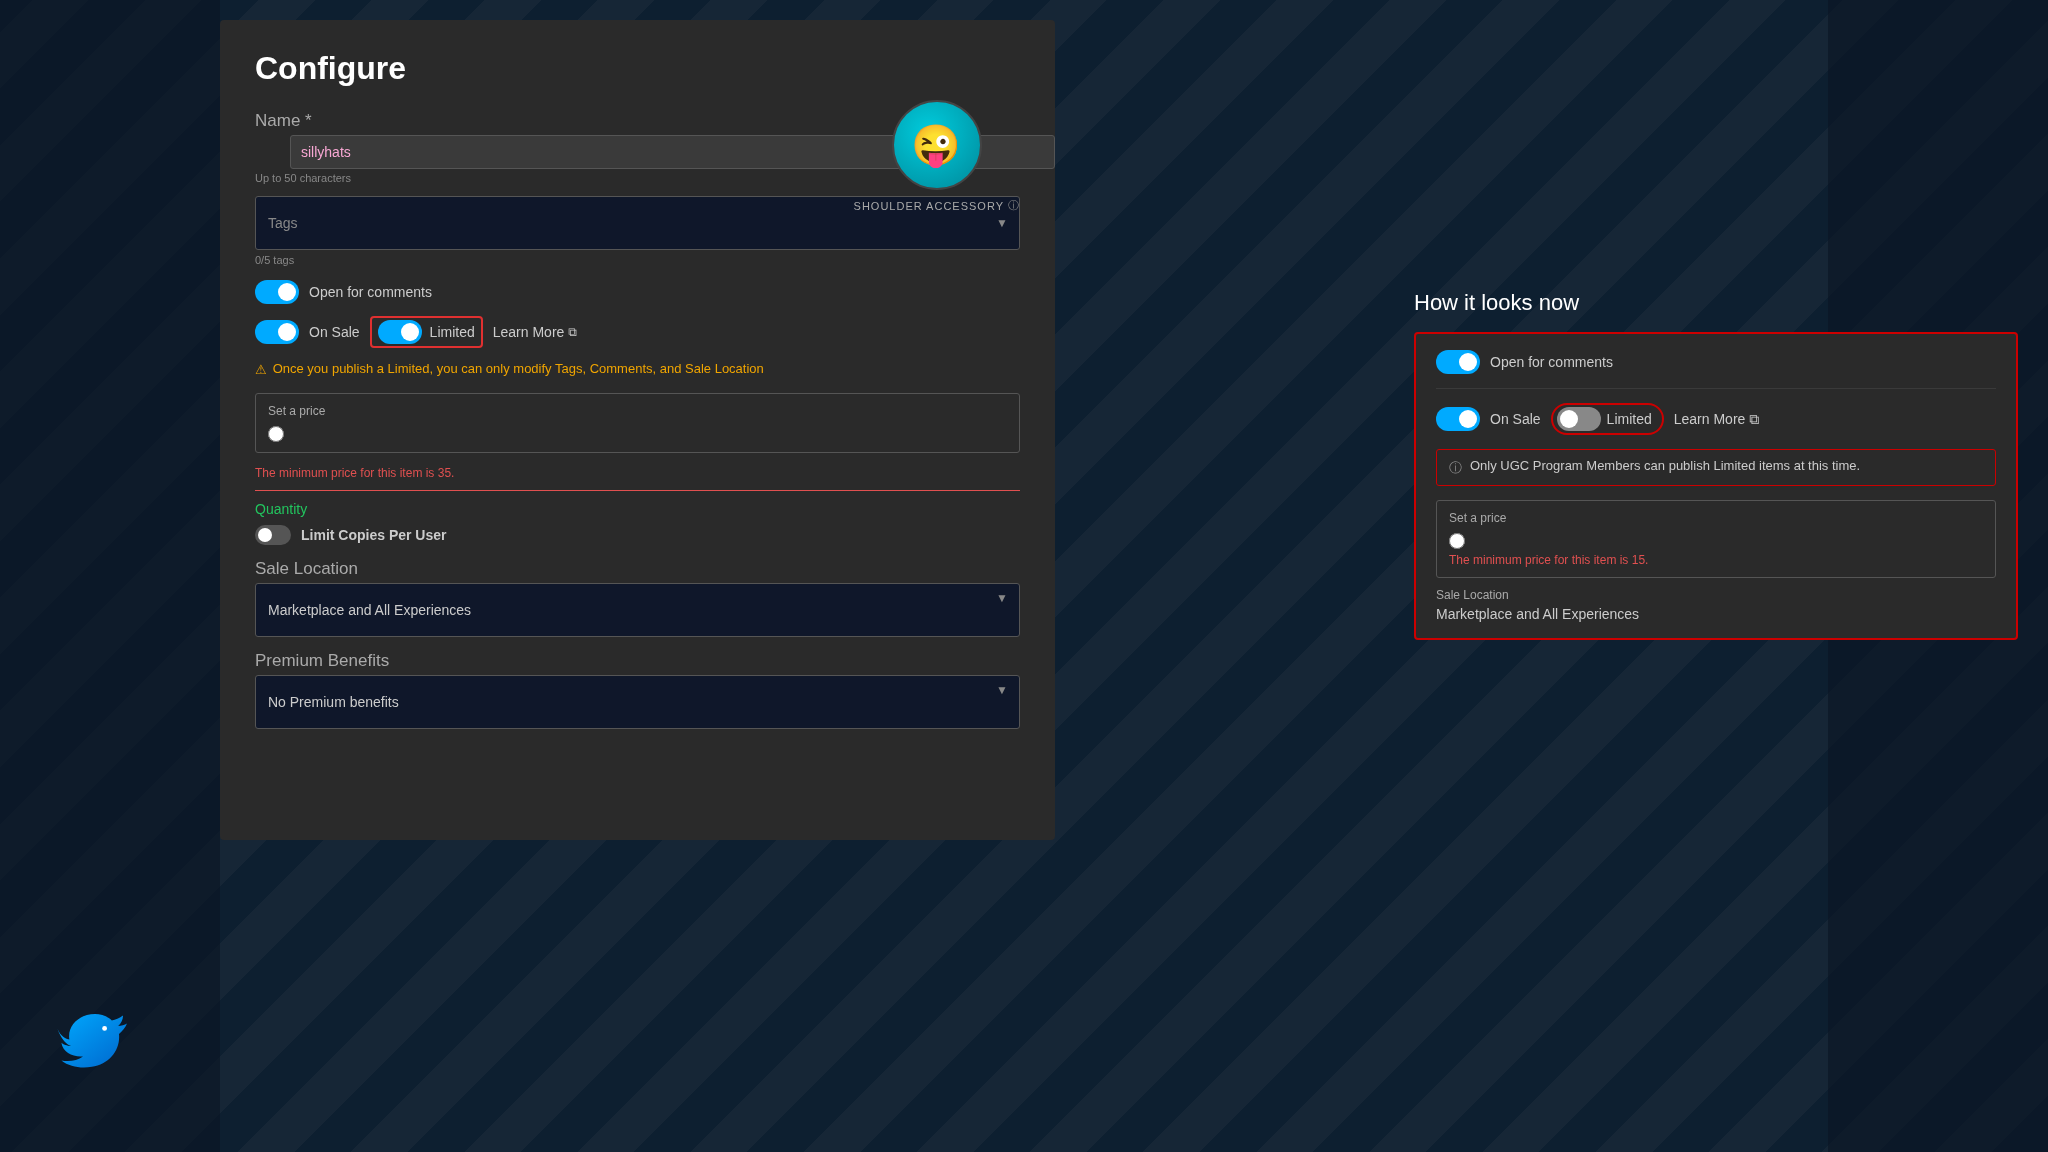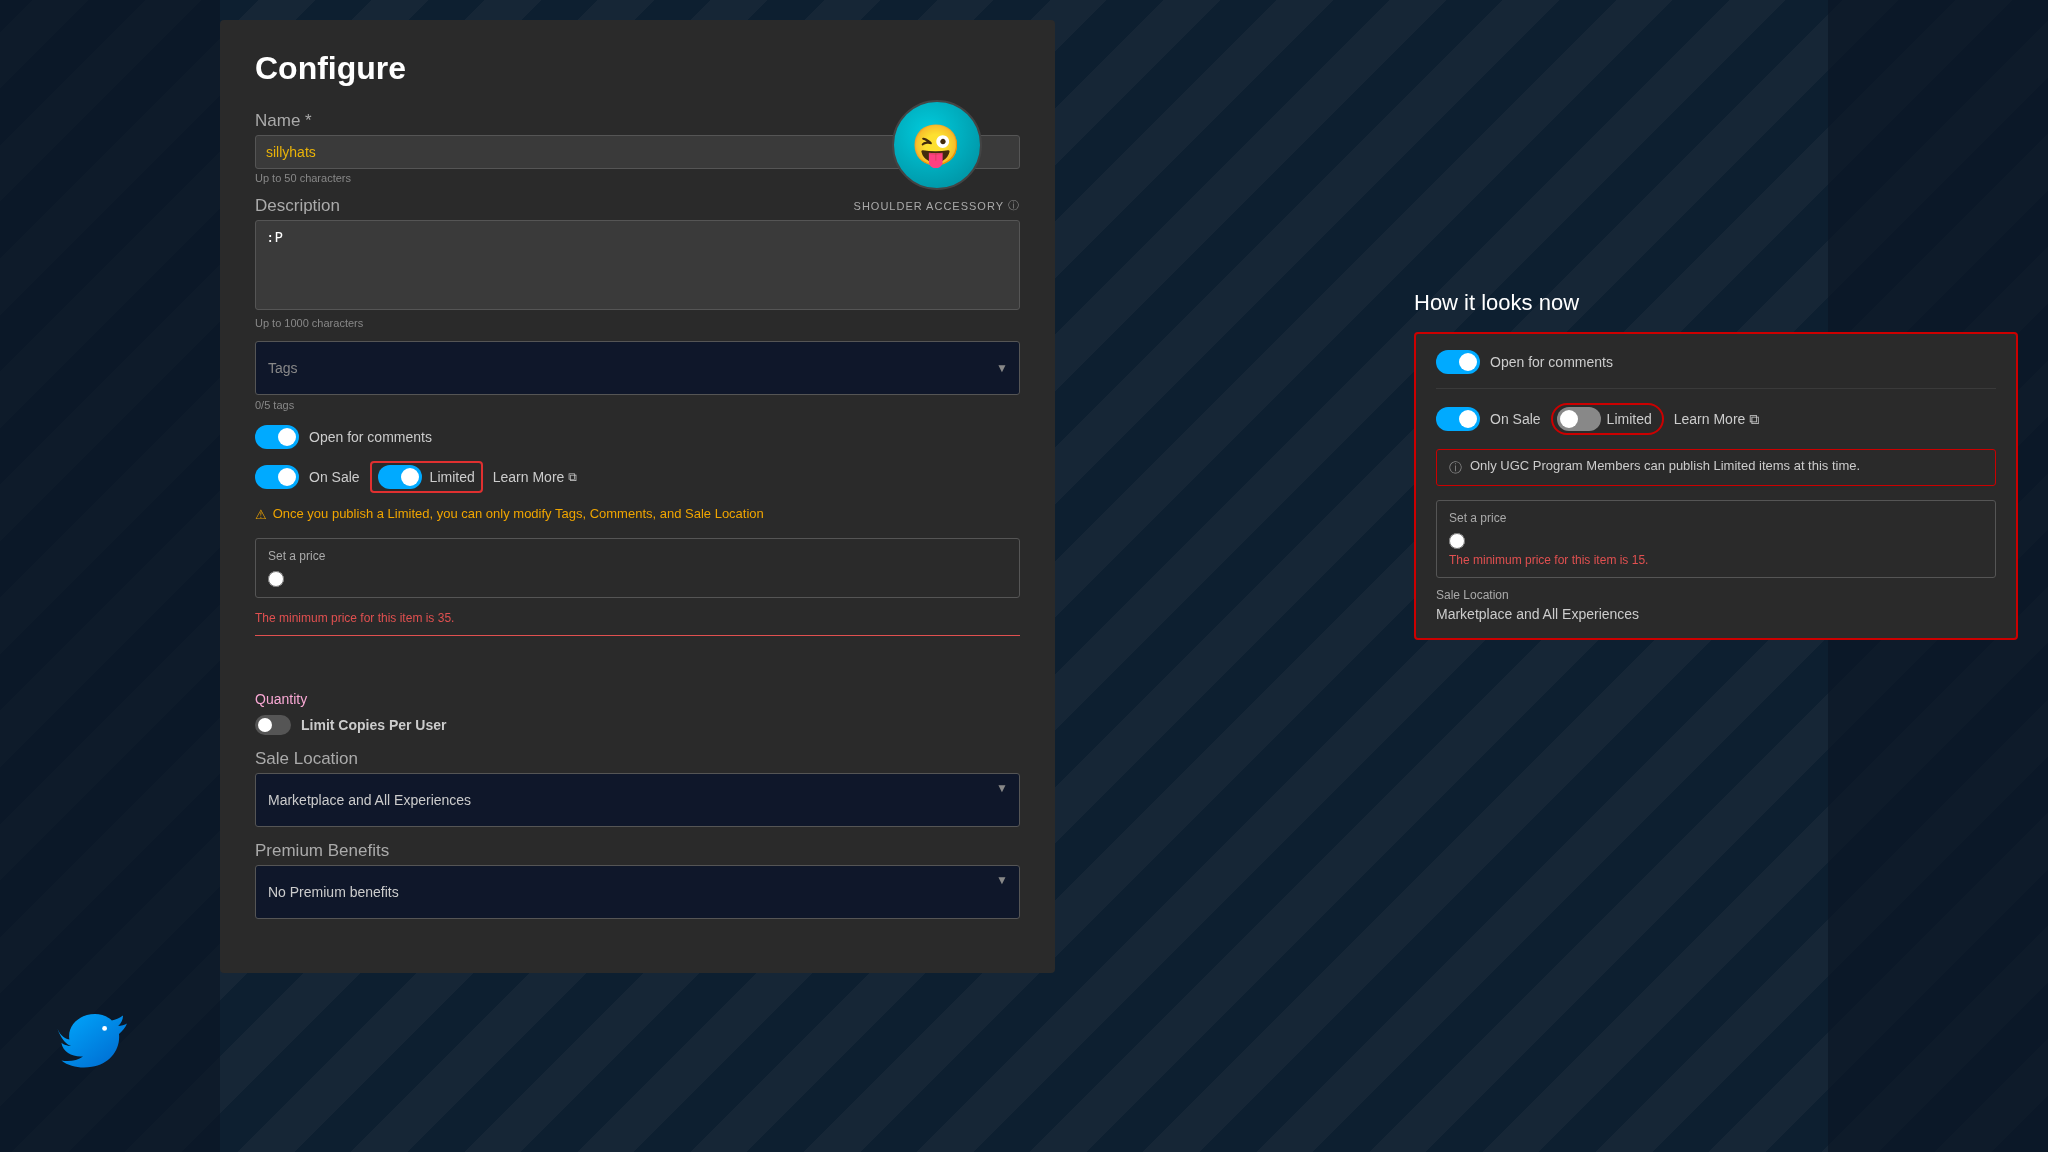--- a/index.html
+++ b/index.html
@@ -82,23 +82,24 @@
       color: #aaa;
       margin-bottom: 4px;
     }
 
     .text-input {
       width: 100%;
       background: #3a3a3a;
       border: 1px solid #555;
       border-radius: 3px;
       padding: 8px 10px;
-      color: #eab308;
+      color: #f9a8d4;
       font-size: 14px;
       outline: none;
+      margin-left: 35px;
     }
 
     .textarea-input {
       width: 100%;
       background: #3a3a3a;
       border: 1px solid #555;
       border-radius: 3px;
       padding: 8px 10px;
       color: #fff;
       font-size: 14px;
@@ -284,23 +285,22 @@
 
     
     .quantity-section {
       border-top: 1px solid #e05050;
       padding-top: 10px;
       margin-bottom: 14px;
     }
 
     .quantity-title {
       font-size: 14px;
-      color: #f9a8d4;
+      color: #22c55e;
       margin-bottom: 8px;
-      margin-top: 45px;
     }
 
     .copies-row {
       display: flex;
       align-items: center;
       gap: 10px;
     }
 
     .toggle-small {
       width: 36px;
@@ -536,25 +536,20 @@
 
 <div class="configure-panel">
   <h1 class="configure-title">Configure</h1>
 
   <div class="field-group">
     <div class="field-label">Name *</div>
     <input class="text-input" type="text" value="sillyhats" style="">
     <div class="char-hint">Up to 50 characters</div>
   </div>
 
-  <div class="field-group">
-    <div class="field-label">Description</div>
-    <textarea class="textarea-input" style="">:P</textarea>
-    <div class="char-hint">Up to 1000 characters</div>
-  </div>
 
   <div class="field-group">
     <div class="select-wrapper">
       <select class="select-input">
         <option>Tags</option>
       </select>
       <span class="select-arrow">▼</span>
     </div>
     <div class="tags-count">0/5 tags</div>
   </div>

